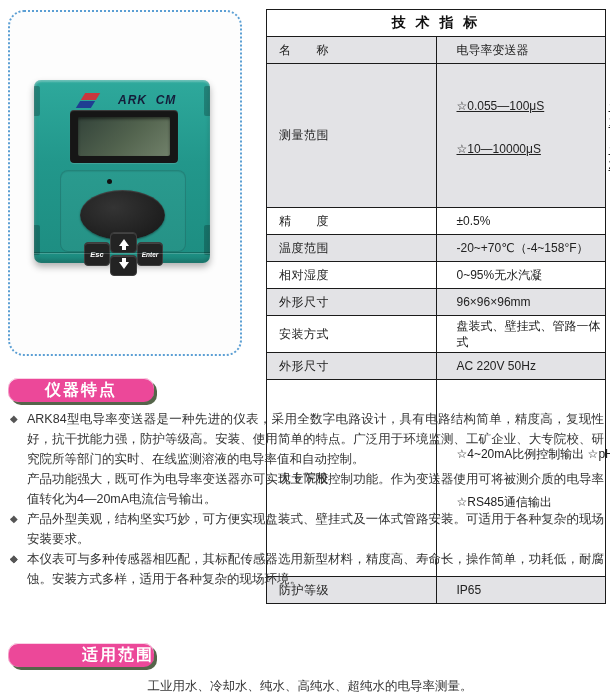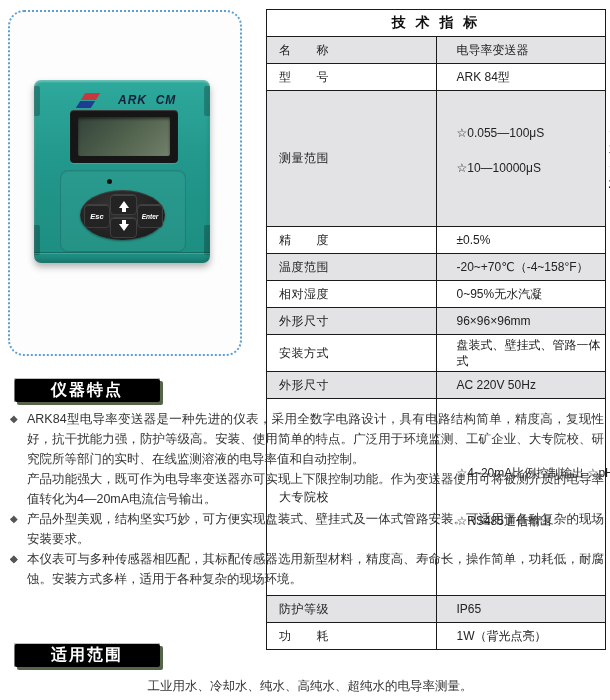--- a/index.html
+++ b/index.html
@@ -41,53 +41,53 @@
     border-radius:2px;box-shadow:inset 0 2px 3px rgba(0,0,0,.5);}
   .panel{position:absolute;left:26px;top:90px;width:124px;height:80px;
     border:1px solid rgba(0,30,26,.18);border-radius:8px;
     background:rgba(255,255,255,.04);box-shadow:inset 0 1px 1px rgba(0,0,0,.08);}
   .screw{position:absolute;left:73px;top:99px;width:5px;height:5px;border-radius:50%;background:#111;}
   .keypad{position:absolute;left:46px;top:110px;width:85px;height:50px;border-radius:50%;
     background:radial-gradient(ellipse at 40% 35%,#343434 0%,#1d1d1d 75%);
     box-shadow:0 1px 2px rgba(0,0,0,.4),inset 0 1px 1px rgba(255,255,255,.12);}
   .kbtn{position:absolute;background:#232323;border:1px solid #3e3e3e;border-radius:4px;
     box-shadow:inset 0 1px 0 rgba(255,255,255,.15);color:#fff;
-    display:flex;align-items:center;justify-content:center;}
+    display:flex;align-items:center;justify-content:center;margin-top:38px;}
   .kbtn.up{left:30px;top:4px;width:25px;height:19px;}
   .kbtn.down{left:30px;top:27px;width:25px;height:19px;}
   .kbtn.esc{left:4px;top:14px;width:24px;height:22px;font-size:7.5px;font-style:italic;font-weight:bold;}
   .kbtn.enter{left:57px;top:14px;width:24px;height:22px;font-size:6.5px;font-style:italic;font-weight:bold;}
   .arr{width:0;height:0;border-left:5px solid transparent;border-right:5px solid transparent;position:relative;}
   .arr.u{border-bottom:7px solid #fff;}
   .arr.u::after{content:"";position:absolute;left:-2px;top:7px;width:4px;height:4px;background:#fff;}
   .arr.d{border-top:7px solid #fff;}
   .arr.d::after{content:"";position:absolute;left:-2px;top:-11px;width:4px;height:4px;background:#fff;}
   .seam{position:absolute;left:0;right:0;top:172px;height:0;
     border-top:1px solid rgba(0,30,25,.30);box-shadow:0 1px 0 rgba(255,255,255,.18);}
   
   .spec{position:absolute;left:266px;top:9px;width:340px;border-collapse:collapse;table-layout:fixed;}
   .spec td{border:1px solid #1b1b1b;font-size:12px;color:#222;vertical-align:middle;padding:2px 0;}
   .spec .title{font-size:14px;font-weight:bold;text-align:center;letter-spacing:3px;height:21px;color:#111;}
   .spec td.lab{width:68px;padding-left:12px;letter-spacing:.5px;}
   .spec td.val{padding-left:20px;white-space:pre-wrap;line-height:16px;}
   .spec tr.shade td{background:#e3e3e6;}
   .spec tr.r td{height:22px;}
   .spec tr.tall td{height:41px;}
-  .rangegrid{display:grid;grid-template-columns:152px auto;row-gap:3px;}
+  .rangegrid{display:grid;grid-template-columns:152px auto;row-gap:11px;text-decoration:underline;}
   .outlines div{white-space:nowrap;}
   
   .banner{
-    position:absolute;left:14px;width:146px;height:24px;border-radius:2px;
-    background:#000000;color:#fff;text-align:center;line-height:24px;
+    position:absolute;left:8px;width:146px;height:24px;border-radius:10px;
+    background:#ec4899;color:#fff;text-align:center;line-height:24px;
     font-size:16px;font-weight:bold;letter-spacing:2px;
     font-family:"Liberation Serif","DejaVu Serif",serif;
     box-shadow:3px 3px 0 #55654a,inset 0 1px 0 rgba(255,255,255,.75),inset 1px 0 0 rgba(255,255,255,.45);
   }
   .banner.b1{top:378px;}
-  .banner.b2{top:643px;}
+  .banner.b2{top:643px;text-align:right;}
   
   .features{position:absolute;left:10px;top:409px;width:594px;font-size:12.5px;line-height:20px;color:#333;text-align:justify;}
   .feat{position:relative;padding-left:17px;}
   .feat .bul{position:absolute;left:0;top:0;font-size:10px;color:#555;}
   .scope-text{position:absolute;left:25px;top:678px;width:570px;font-size:12.5px;color:#333;text-align:center;}
 </style>
 </head>
 <body>
 
 <div class="photo-box">
@@ -122,24 +122,20 @@
 
 <table class="spec">
   <tbody>
       <tr class="r">
     <td class="title" colspan="2">技 术 指 标</td>
   </tr>
   <tr class="r shade">
     <td class="lab">名　　称</td>
     <td class="val">电导率变送器</td>
   </tr>
-  <tr class="r">
-    <td class="lab">型　　号</td>
-    <td class="val">ARK 84型</td>
-  </tr>
   <tr class="tall shade">
     <td class="lab">测量范围</td>
     <td class="val">
       <div class="rangegrid">
         <span>☆0.055—100μS</span>
         <span>☆1.0—1000μS</span>
         <span>☆10—10000μS</span>
         <span>☆100—200000μS</span>
       </div>
     </td>
@@ -174,24 +170,20 @@
       <div class="outlines">
         <div>☆4~20mA比例控制输出 ☆pH值高低限报警输出</div>
         <div>☆RS485通信输出</div>
       </div>
     </td>
   </tr>
   <tr class="r shade">
     <td class="lab">防护等级</td>
     <td class="val">IP65</td>
   </tr>
-  <tr class="r">
-    <td class="lab">功　　耗</td>
-    <td class="val">1W（背光点亮）</td>
-  </tr>
 </tbody>
   </table>
 
 <div class="banner b1">仪器特点</div>
 <div class="features">
   <div class="feat">
     <span class="bul">◆</span>
     <span>ARK84型电导率变送器是一种先进的仪表，采用全数字电路设计，具有电路结构简单，精度高，复现性好，抗干扰能力强，防护等级高。安装、使用简单的特点。广泛用于环境监测、工矿企业、大专院校、研究院所等部门的实时、在线监测溶液的电导率值和自动控制。</span>
   </div>
   <div class="feat">

